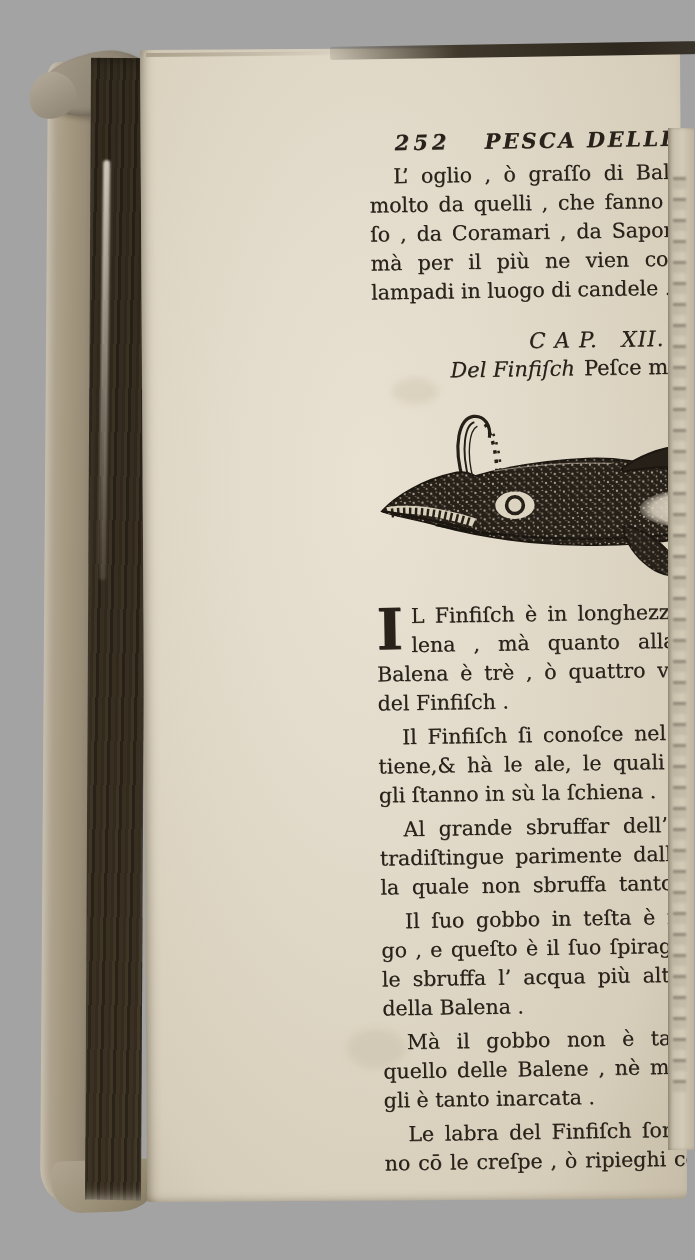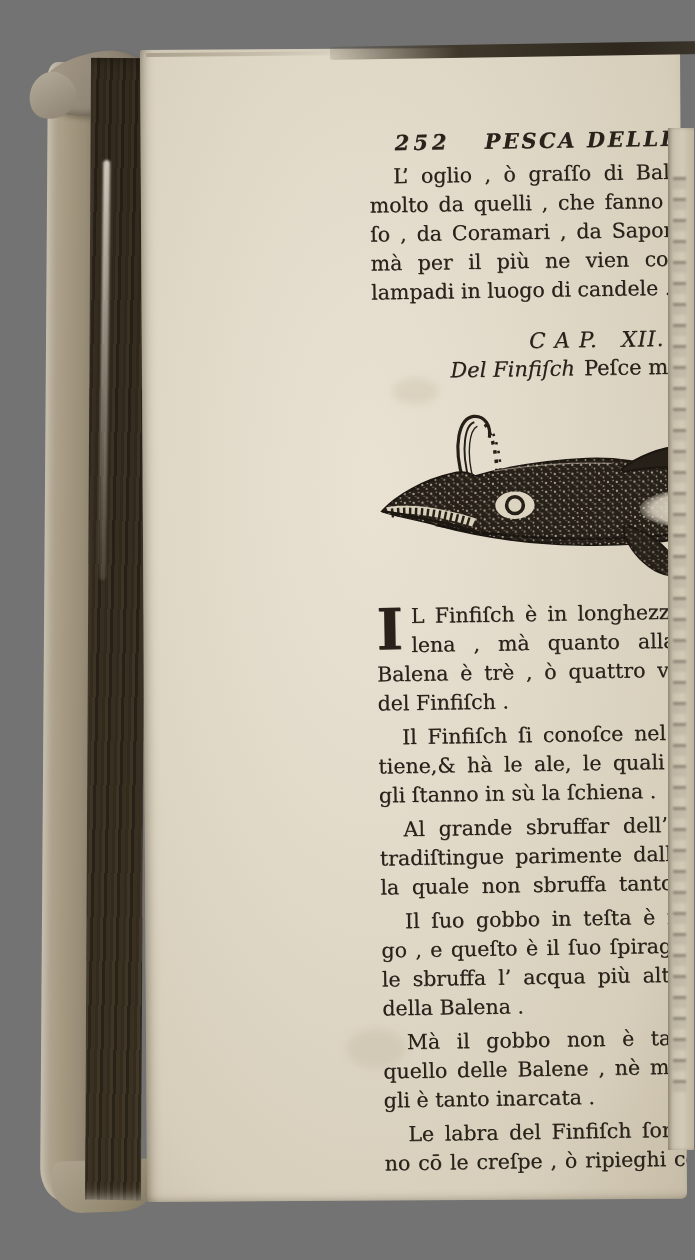--- a/index.html
+++ b/index.html
@@ -1,16 +1,16 @@
 <!DOCTYPE html>
 <html><head>
 <meta charset="utf-8">
 <style>
   html,body{margin:0;padding:0;background:#ffffff;}
-  .photo{position:relative;width:695px;height:1260px;background:#737373;overflow:hidden;
+  .photo{position:relative;width:695px;height:1260px;background:#a3a3a3;overflow:hidden;
          font-family:"DejaVu Serif", serif;}
 
   
   .spine{position:absolute;left:44px;top:62px;width:52px;height:1140px;
          background:linear-gradient(to right,#b4a995 0%,#a3977f 45%,#8e8370 100%);
          border-bottom-left-radius:26px 34px;border-top-left-radius:10px 14px;
          transform:rotate(.4deg);
          box-shadow:inset -6px 0 10px -4px rgba(70,60,45,.5), inset 3px 2px 8px rgba(255,255,255,.35);}
   .spine-bottom-wrap{position:absolute;left:52px;top:1160px;width:110px;height:52px;
          background:linear-gradient(135deg,#b0a591 0%,#93886f 70%,#7d735f 100%);

